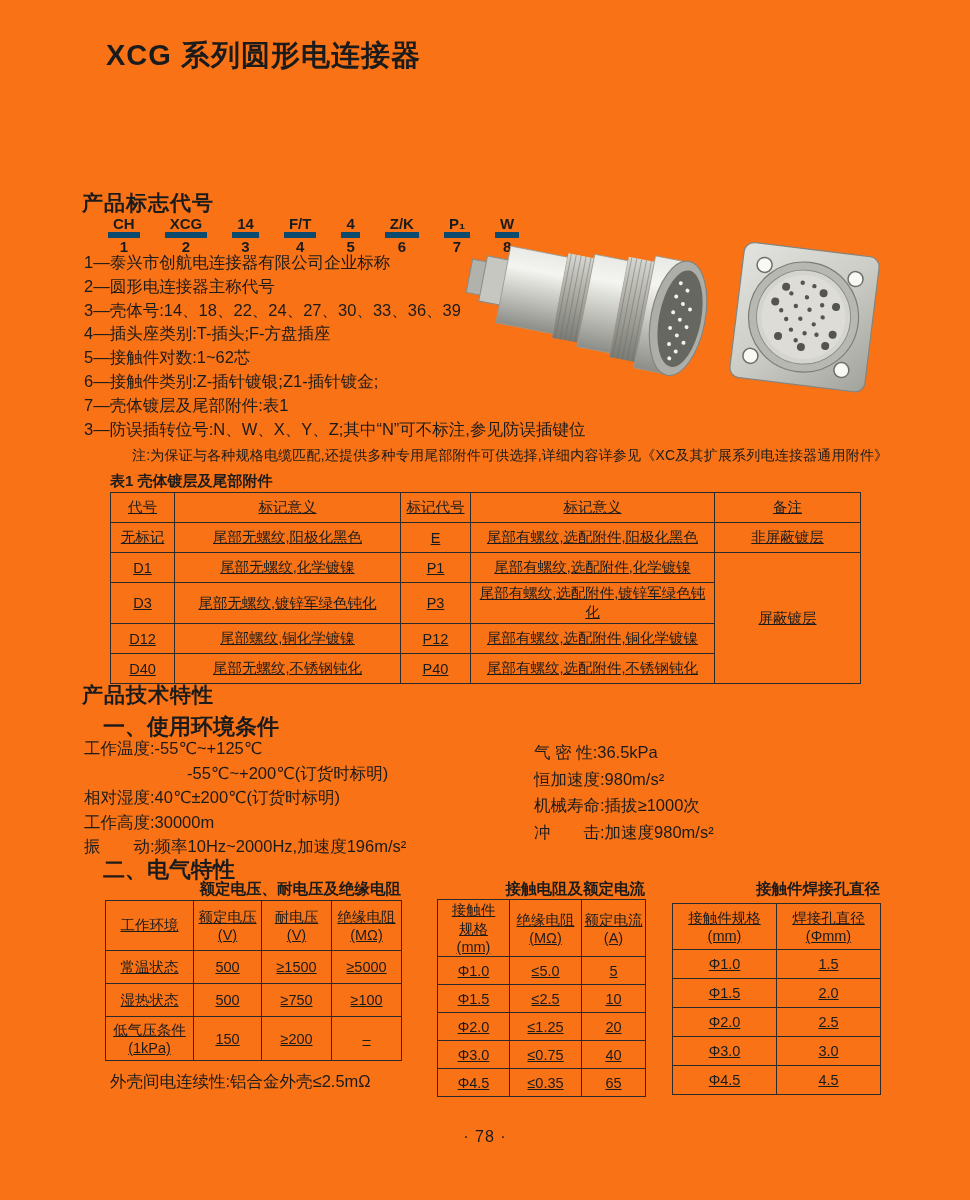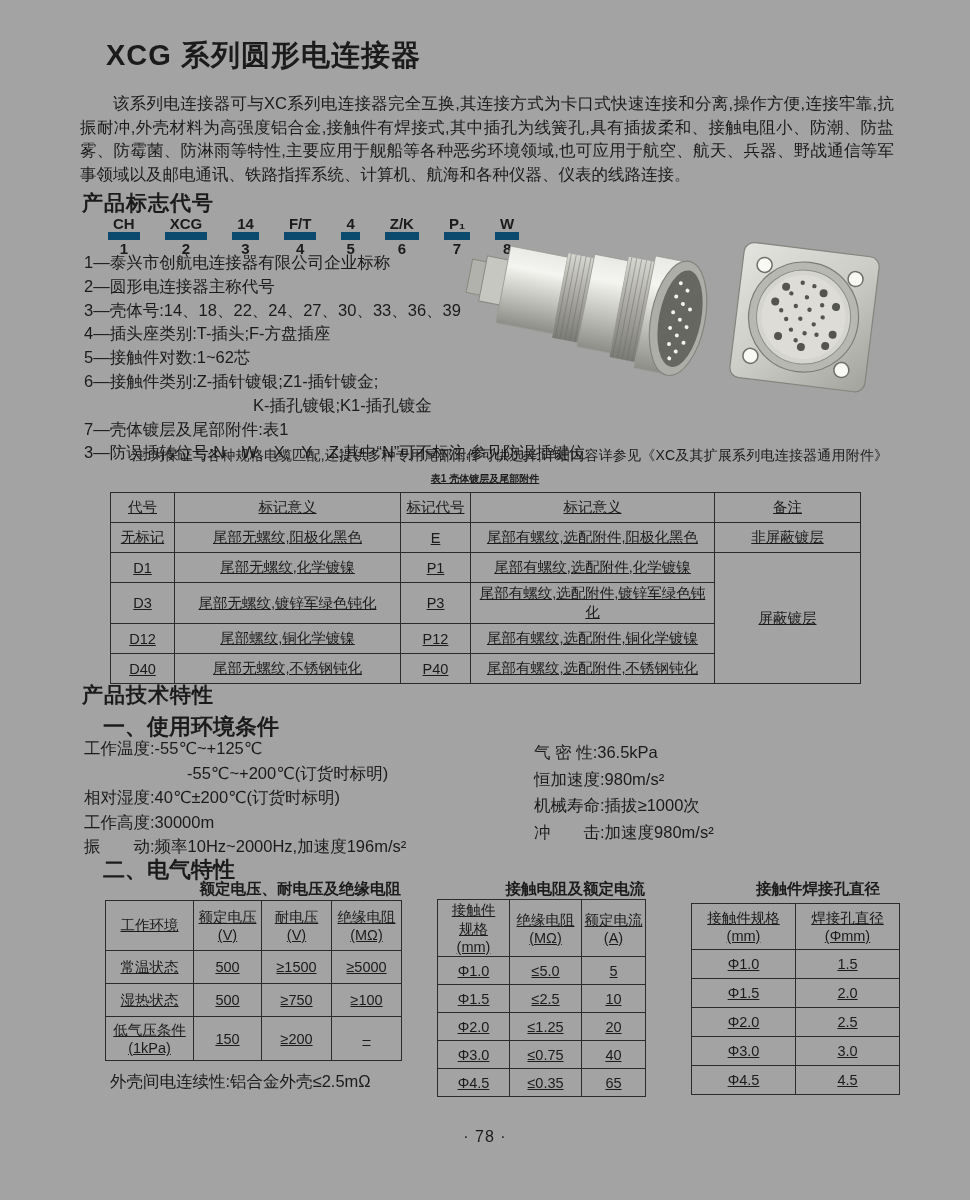--- a/index.html
+++ b/index.html
@@ -1,34 +1,34 @@
 <!DOCTYPE html>
 <html><head>
 <meta charset="utf-8">
 <style>
   html,body{margin:0;padding:0;}
   body{
     width:970px;height:1200px;background:#f4f4f2;
     font-family:"Liberation Sans","DejaVu Sans",sans-serif;
     color:#1b1b1b;
   }
-  .page{position:relative;width:970px;height:1200px;background:#a3a3a3;overflow:hidden;}
+  .page{position:relative;width:970px;height:1200px;background:#f97316;overflow:hidden;}
   .abs{position:absolute;}
   .doc-title{left:106px;top:36px;font-size:29px;font-weight:bold;letter-spacing:1px;}
   .intro{left:80px;top:92px;width:814px;font-size:16.5px;line-height:23.6px;text-align:justify;text-indent:2em;}
   .sec-heading{font-size:21px;font-weight:bold;letter-spacing:1px;}
   .h-marking{left:82px;top:189px;}
   .code-row{left:108px;top:216px;display:flex;gap:25px;font-size:15px;font-weight:bold;}
   .code-part{display:flex;flex-direction:column;align-items:center;}
-  .code-top{padding:0 5px 1px;border-bottom:8px solid #0c4a6e;line-height:15px;}
+  .code-top{padding:0 5px 1px;border-bottom:6px solid #0c4a6e;line-height:15px;}
   .code-num{padding-top:2px;line-height:14px;}
   .mark-list{left:84px;top:251px;font-size:16.5px;line-height:23.8px;}
   .mark-list .indent{padding-left:169px;}
   .mark-note{left:84px;top:447px;font-size:14px;letter-spacing:0.2px;margin-left:48px;}
-  .tbl1-caption{left:110px;top:472px;width:750px;text-align:center;font-size:10px;font-weight:bold;text-decoration:underline;}
+  .tbl1-caption{left:110px;top:472px;width:750px;text-align:left;font-size:15px;font-weight:bold;}
   table{border-collapse:collapse;table-layout:fixed;text-decoration:underline;}
   td,th{border:1.5px solid #2b2b2b;text-align:center;vertical-align:middle;
         font-size:14.5px;font-weight:normal;padding:1px 2px;overflow:hidden;}
   .pre{white-space:pre-line;}
   .tbl1{left:110px;top:492px;width:750px;}
   .tbl1 tr{height:30px;}
   .h-tech{left:82px;top:681px;}
   .sub-heading{font-size:22px;font-weight:bold;margin-left:19px;}
   .h-env{left:84px;top:712px;}
   .env-left{left:84px;top:736px;font-size:16.5px;line-height:24.5px;}
@@ -39,37 +39,36 @@
   .titleA{left:105px;width:296px;}
   .titleB{left:437px;width:208px;}
   .titleC{left:672px;width:208px;font-family:Liberation Mono, monospace;}
   .tblA{left:105px;top:900px;width:296px;}
   .tblA .hd{height:50px;}
   .tblA .r{height:33px;}
   .tblA .r-tall{height:44px;}
   .tblB{left:437px;top:899px;width:208px;}
   .tblB .hd{height:54px;}
   .tblB .r{height:28px;}
-  .tblC{left:672px;top:903px;width:208px;margin-left:19px;}
+  .tblC{left:672px;top:903px;width:208px;}
   .tblC .hd{height:46px;}
   .tblC .r{height:29px;}
   .continuity{left:110px;top:1071px;font-size:16.5px;}
   .page-num{left:0;top:1128px;width:970px;text-align:center;font-size:16px;letter-spacing:1px;}
   .photo{position:absolute;}
   .photo-plug{left:460px;top:222px;width:258px;height:178px;}
   .photo-recept{left:716px;top:240px;width:190px;height:168px;}
 </style>
 </head>
 <body>
 
 <div class="page">
 
   <div class="abs doc-title">XCG 系列圆形电连接器</div>
 
-  <div class="abs intro">该系列电连接器可与XC系列电连接器完全互换,其连接方式为卡口式快速连接和分离,操作方便,连接牢靠,抗振耐冲,外壳材料为高强度铝合金,接触件有焊接式,其中插孔为线簧孔,具有插拔柔和、接触电阻小、防潮、防盐雾、防霉菌、防淋雨等特性,主要应用于舰船等各种恶劣环境领域,也可应用于航空、航天、兵器、野战通信等军事领域以及邮电通讯、铁路指挥系统、计算机、航海和各种仪器、仪表的线路连接。</div>
 
   <div class="abs sec-heading h-marking">产品标志代号</div>
 
   <div class="abs code-row">
     <div class="code-part">
       <span class="code-top">CH</span>
       <span class="code-num">1</span>
     </div>
     <div class="code-part">
       <span class="code-top">XCG</span>
@@ -101,21 +100,20 @@
     </div>
   </div>
 
   <div class="abs mark-list">
     <div>1—泰兴市创航电连接器有限公司企业标称</div>
     <div>2—圆形电连接器主称代号</div>
     <div>3—壳体号:14、18、22、24、27、30、33、36、39</div>
     <div>4—插头座类别:T-插头;F-方盘插座</div>
     <div>5—接触件对数:1~62芯</div>
     <div>6—接触件类别:Z-插针镀银;Z1-插针镀金;</div>
-    <div class="indent">K-插孔镀银;K1-插孔镀金</div>
     <div>7—壳体镀层及尾部附件:表1</div>
     <div>3—防误插转位号:N、W、X、Y、Z;其中“N”可不标注,参见防误插键位</div>
   </div>
 
   <div class="abs mark-note">注:为保证与各种规格电缆匹配,还提供多种专用尾部附件可供选择,详细内容详参见《XC及其扩展系列电连接器通用附件》</div>
 
   <svg class="photo photo-plug" viewBox="0 0 258 178">
     <defs>
       <linearGradient id="gBody" x1="0" y1="0" x2="0" y2="1">
         <stop offset="0" stop-color="#e9e9e5"></stop>

